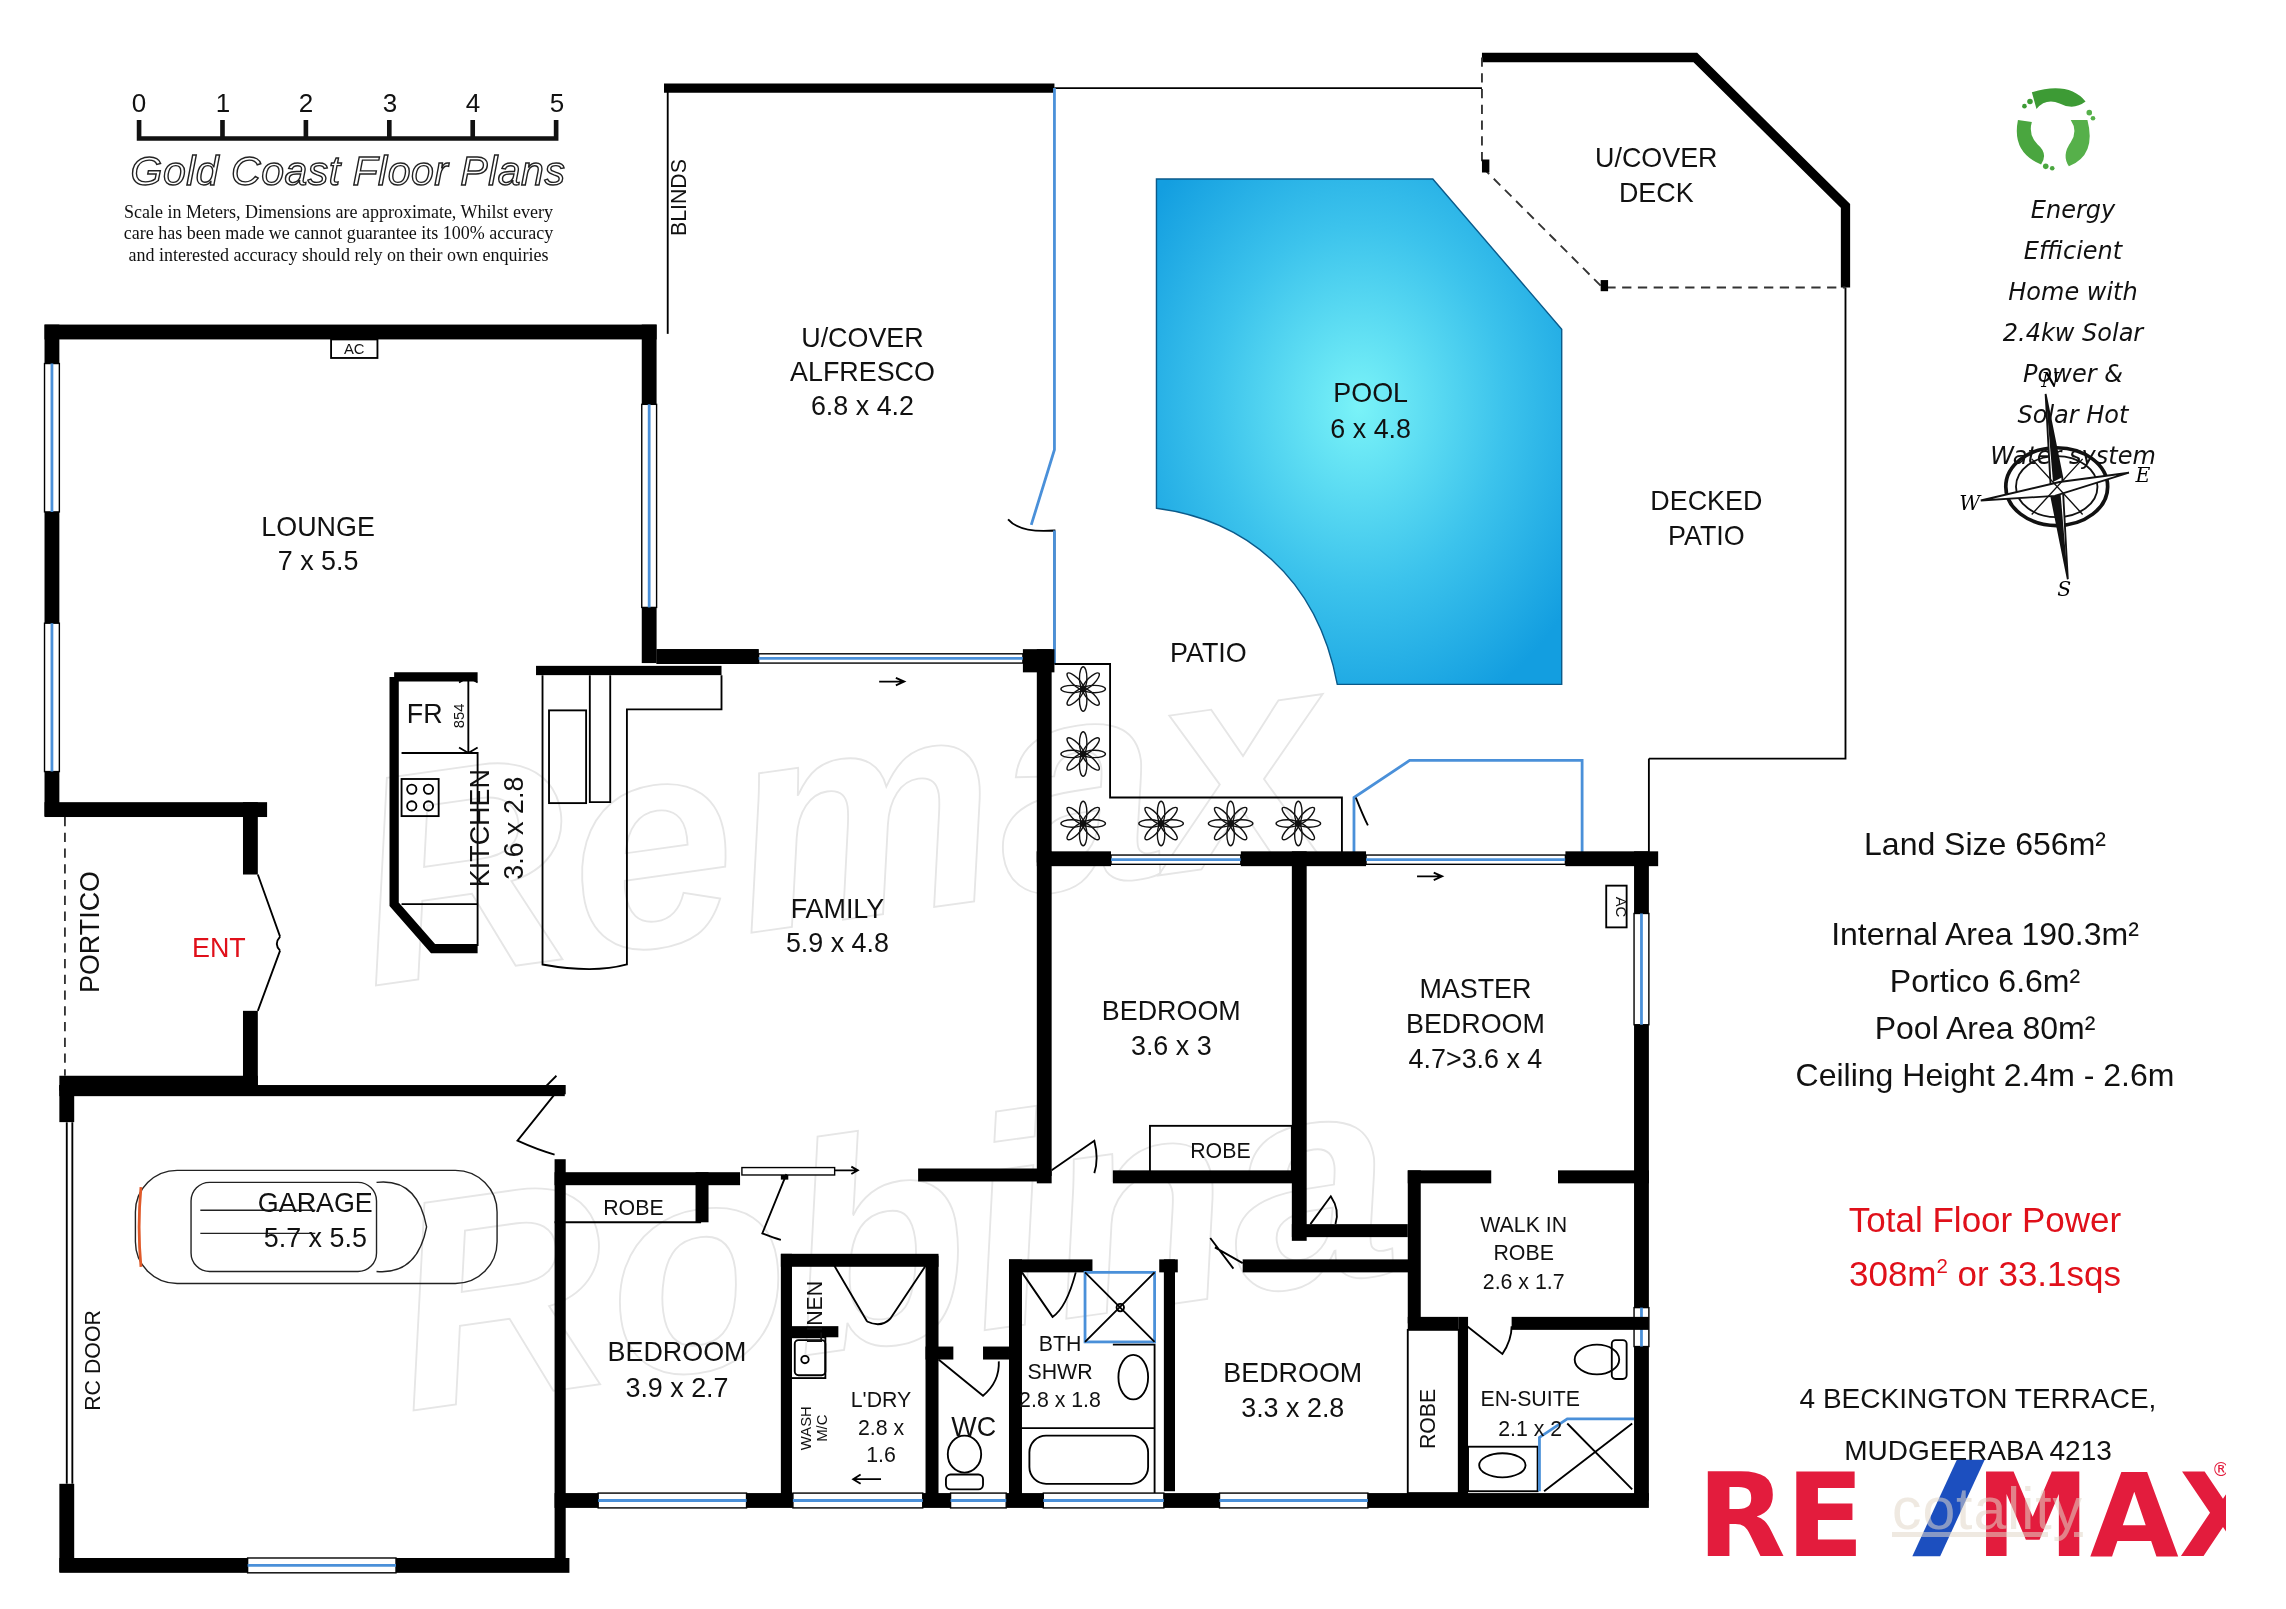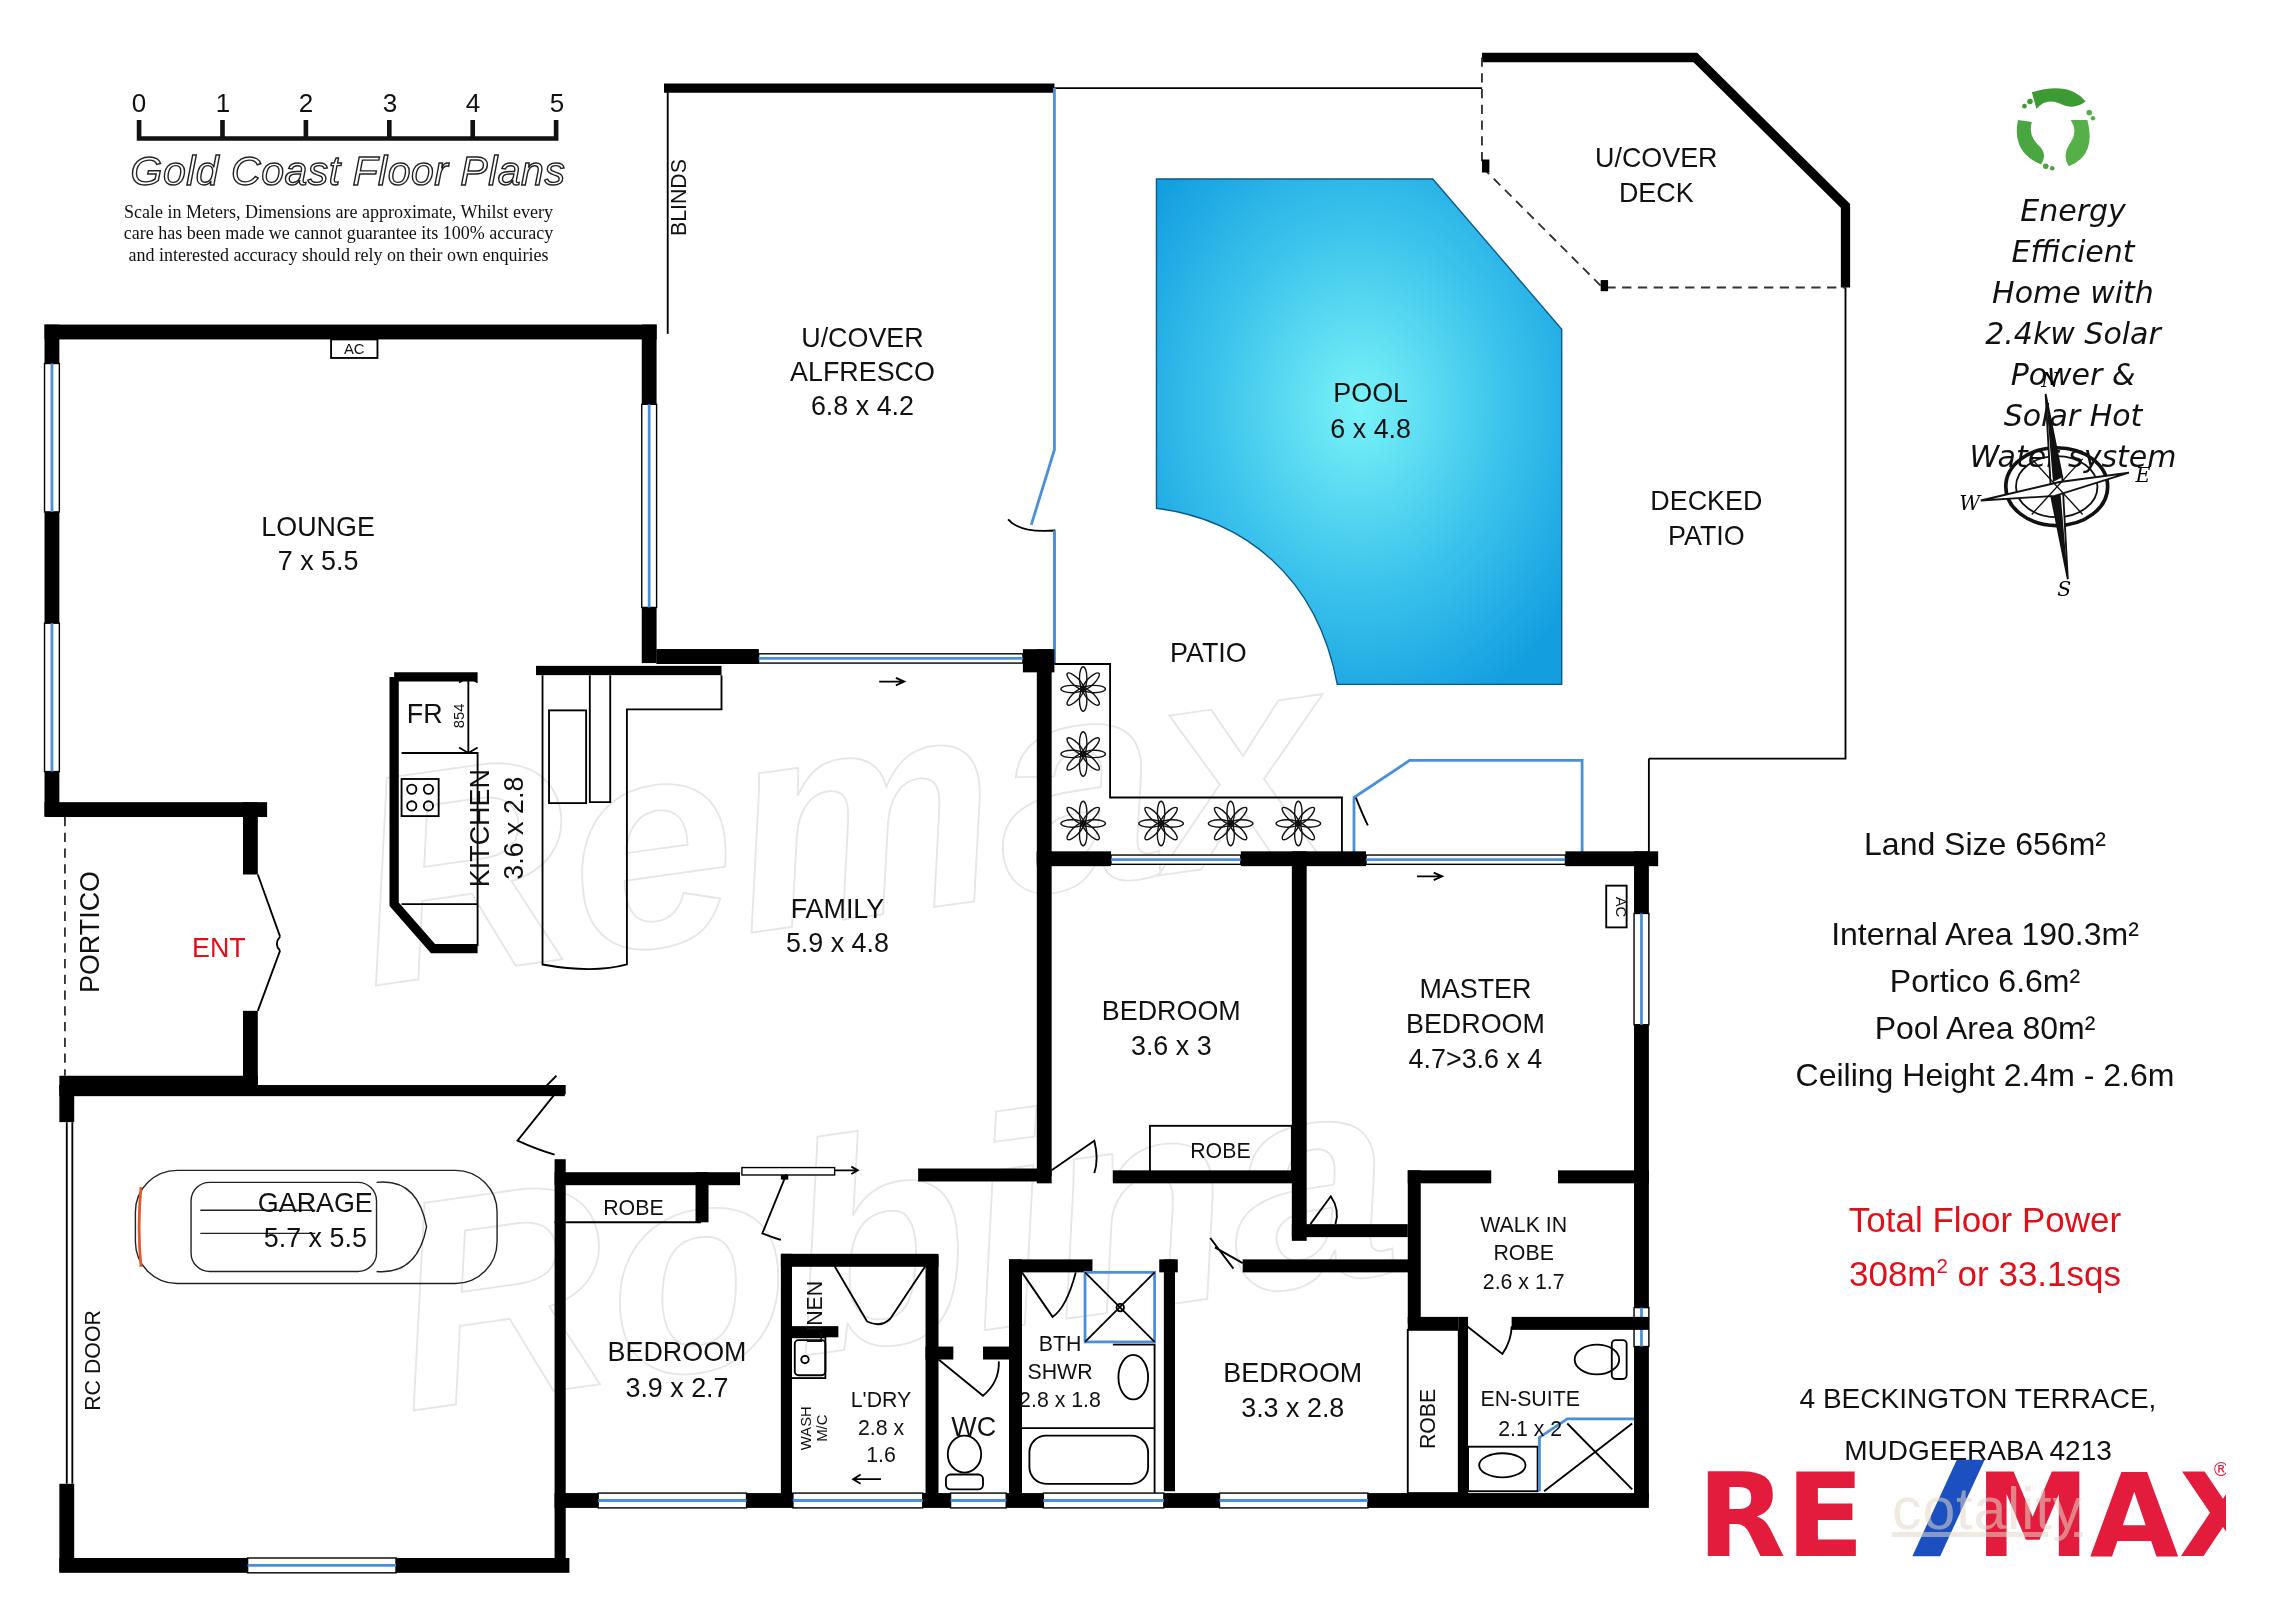--- a/index.html
+++ b/index.html
@@ -15,21 +15,21 @@
   .red { fill:#e0101a; }
   .dash { stroke:#333; stroke-width:2; stroke-dasharray:10 7; fill:none; }
   .wm { font-family:"Liberation Sans", sans-serif; font-style:italic; font-weight:bold; fill:none; stroke:#e6e6e6; stroke-width:2; }
 
   .scale-wrap { position:absolute; left:102px; top:88px; width:519px; }
   .scale-nums { position:relative; height:30px; }
   .scale-num { position:absolute; top:0; width:18.6px; margin-left:-9.3px; text-align:center; font-size:26px; font-family:"Liberation Sans", sans-serif; }
   .scale-brand { position:absolute; left:130px; top:148px; width:436px; text-align:center; font-family:"Liberation Sans", sans-serif; font-style:italic; font-size:41px; color:#fff; -webkit-text-stroke:1.4px #222; letter-spacing:0.5px; }
   .scale-note { position:absolute; left:65px; top:202px; width:547px; text-align:center; font-family:"Liberation Serif", serif; font-size:18px; line-height:21.3px; color:#111; }
 
-  .energy { position:absolute; left:1929px; top:190px; width:288px; text-align:center; font-family:"DejaVu Sans", sans-serif; font-style:italic; font-size:30px; line-height:41px; color:#111; }
+  .energy { position:absolute; left:1929px; top:190px; width:288px; text-align:center; font-family:"DejaVu Sans", sans-serif; font-style:italic; font-size:24px; line-height:41px; color:#111; }
   .energy div { white-space:nowrap; }
   .logo-feet { position:absolute; left:2004px; top:83px; width:102px; height:88px; }
 
   .compass { position:absolute; left:1953px; top:366px; width:213px; height:232px; }
 
   .stats { position:absolute; left:1716px; top:821px; width:538px; text-align:center; font-family:"Liberation Sans", sans-serif; font-size:32px; line-height:47px; color:#111; }
   .stats .gap { height:43px; }
   .total { position:absolute; left:1716px; top:1197px; width:538px; text-align:center; font-family:"Liberation Sans", sans-serif; font-size:35px; line-height:46px; color:#e0101a; }
   .total sup { font-size:20.4px; }
   .addr { position:absolute; left:1688px; top:1350px; width:580px; text-align:center; font-family:"Liberation Sans", sans-serif; font-size:28px; line-height:52px; color:#111;margin-top:23px; }

